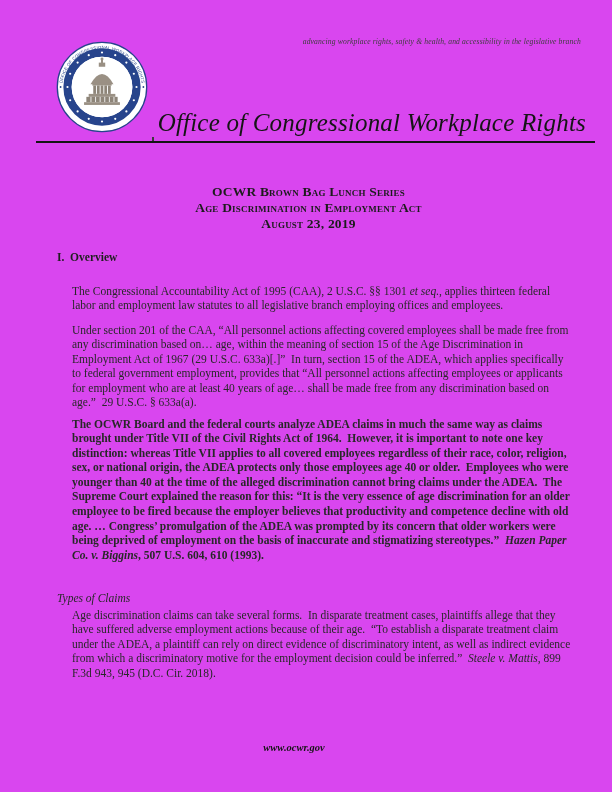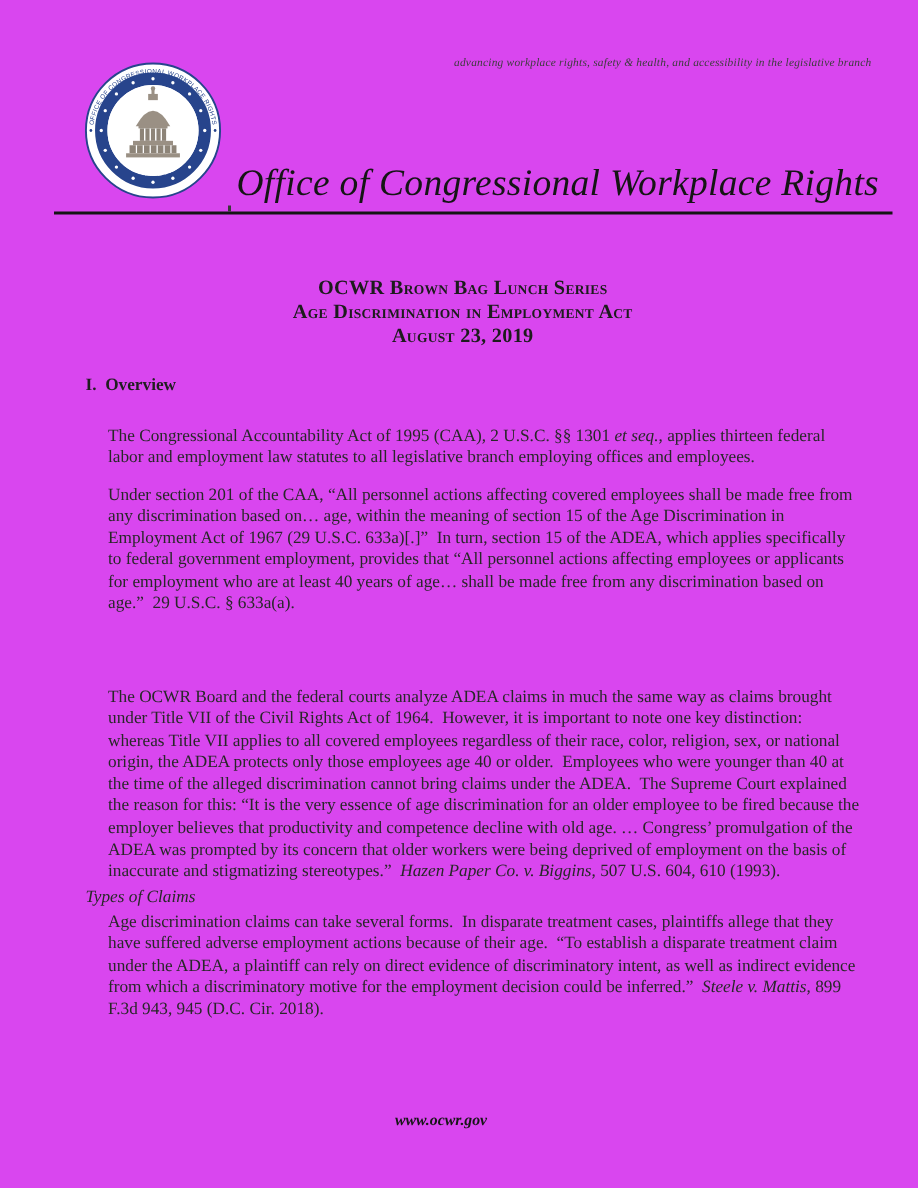--- a/index.html
+++ b/index.html
@@ -84,21 +84,21 @@
     left: 57px;
     width: 503px;
     font-size: 11.5px;
     line-height: 14.6px;
     white-space: pre-wrap;
     color: #282828;
     margin-left: 15px;
   }
   .p1 { top: 272px; }
   .p2 { top: 311px; }
-  .p3 { top: 446px; }
+  .p3 { top: 405px; font-weight: bold; }
   .p4 { top: 596px; }
   .types-heading {
     position: absolute;
     left: 57px;
     top: 592px;
     font-size: 11.5px;
     font-style: italic;
     color: #282828;
   }
   .it { font-style: italic; }

